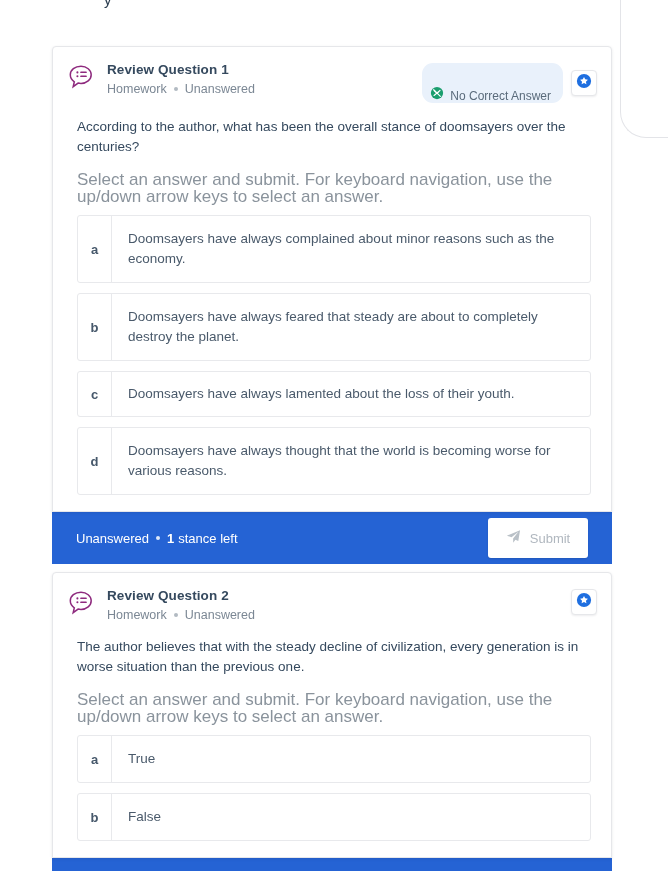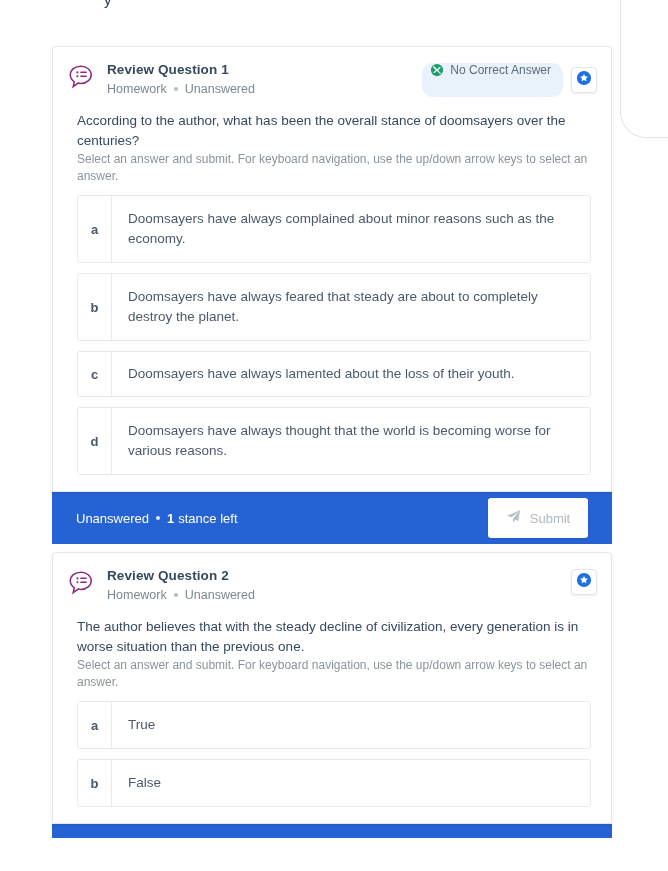--- a/index.html
+++ b/index.html
@@ -80,26 +80,26 @@
     background: #b2bac2;
     margin: 0 7px;
   }
   .head-actions {
     display: flex;
     align-items: center;
     gap: 8px;
     padding-top: 2px;
   }
   .badge-nocorrect {
-    display: flex; align-items: flex-start;
+    display: flex; align-items: flex-end;
     gap: 6px;
     background: #e9f1fb;
     color: #5a6b7b;
     border-radius: 11px;
-    height: 34px;
+    height: 40px;
     padding: 0 12px 0 8px;
     font-size: 12px;
     white-space: nowrap;
   }
   .star-btn {
     width: 26px; height: 26px;
     background: #ffffff;
     border: 1px solid #e6e7ea;
     border-radius: 4px;
     display: flex; align-items: center; justify-content: center;
@@ -108,21 +108,22 @@
   }
 
   .q-body { padding: 0 20px 6px 24px; }
   .q-prompt {
     margin-top: 14px;
     font-size: 13.5px;
     line-height: 20px;
     color: #35495e;
   }
   .q-hint {
-    font-size: 12px;
+    margin-top: 14px;
+    font-size: 17px;
     line-height: 17px;
     color: #8a939c;
   }
 
   .options { margin-top: 10px; padding-bottom: 10px; }
   .option {
     display: flex;
     align-items: stretch;
     border: 1px solid #e8e9ec;
     border-radius: 3px;

